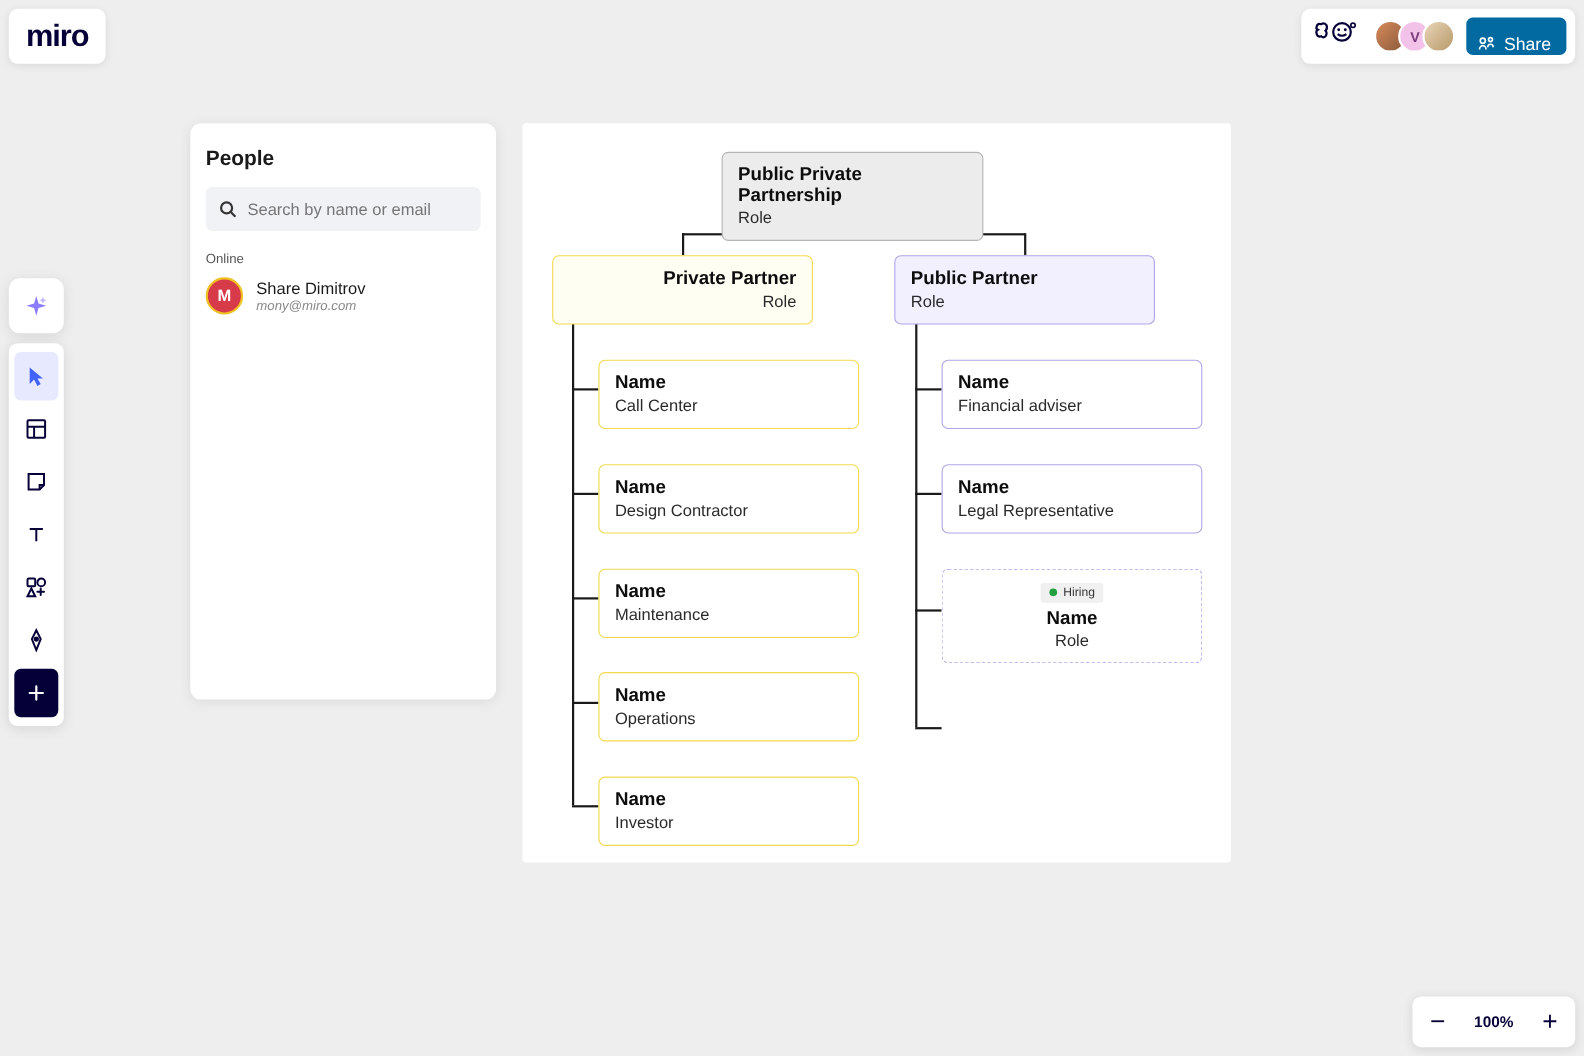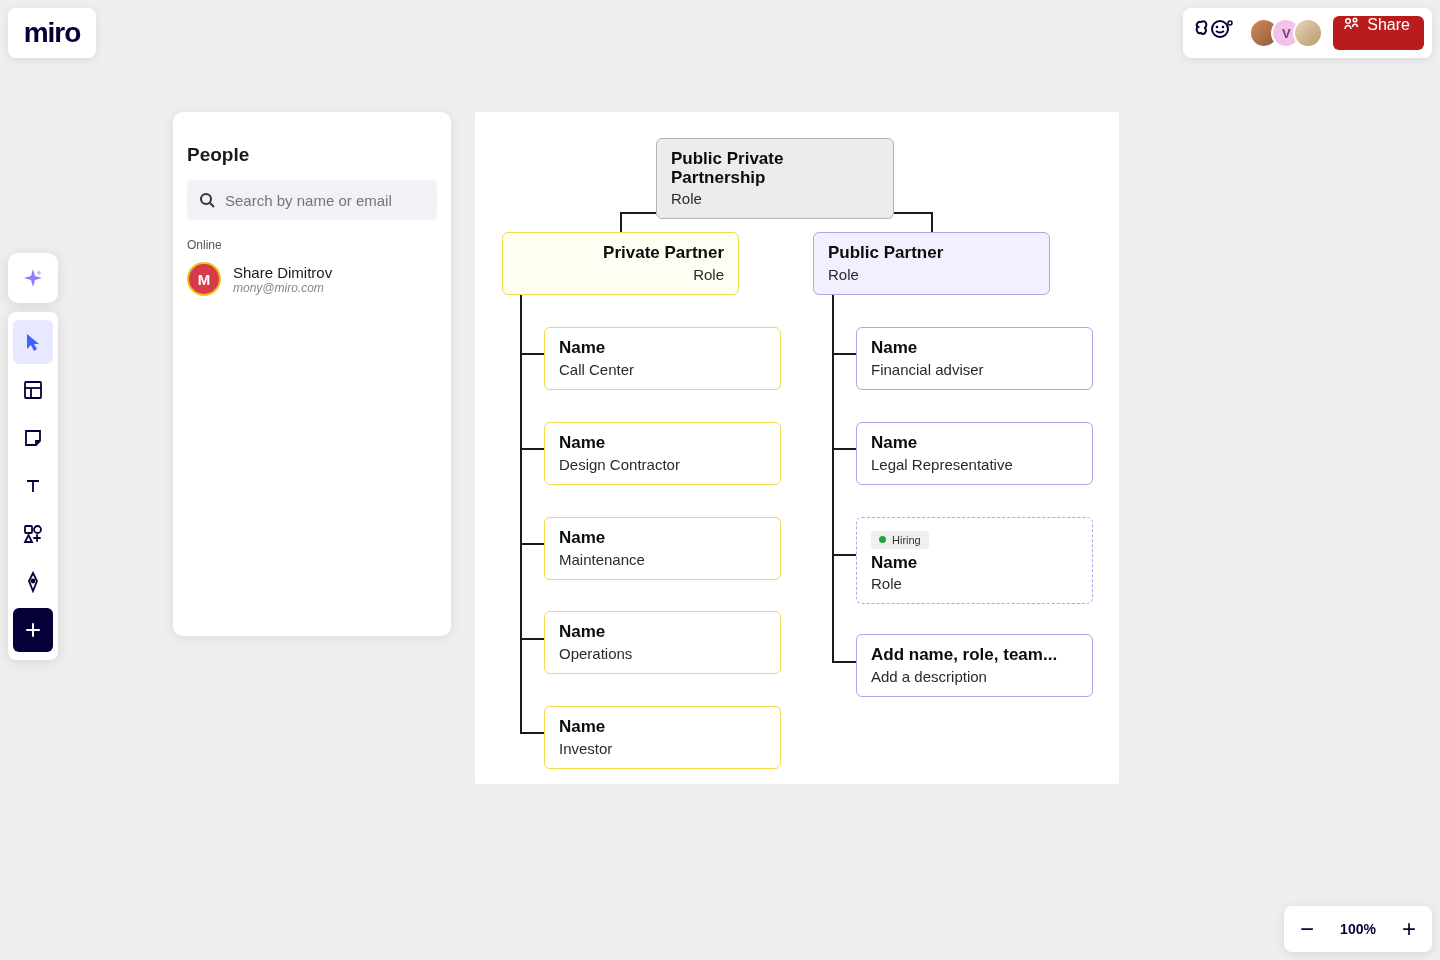--- a/index.html
+++ b/index.html
@@ -51,30 +51,30 @@
   margin-left: -8px;
   border: 2px solid #fff;
   display: flex; align-items: center; justify-content: center;
   font-size: 13px; font-weight: 600; color: #fff;
 }
 .av:first-child { margin-left: 0; }
 .av1 { background: linear-gradient(135deg,#d68a5a,#8b5a3c); }
 .av2 { background: #f2c2e8; color: #7a3b7a; }
 .av3 { background: linear-gradient(135deg,#e8d5b7,#b8996b); }
 .share-btn {
-  background: #b91c1c;
+  background: #0369a1;
   color: #fff;
   border: none;
   border-radius: 6px;
   height: 34px;
   padding: 0 14px 0 10px;
   font-size: 16px;
   font-weight: 500;
   display: flex;
-  align-items: flex-start;
+  align-items: flex-end;
   gap: 8px;
   cursor: pointer;
 }
 .share-icon { font-size: 15px; }
 
 
 .toolbar {
   position: absolute;
   left: 8px; top: 253px;
   width: 50px;
@@ -107,21 +107,21 @@
 .tb-item.dark { background: #050038; color: #fff; border-radius: 6px; }
 
 
 .people-panel {
   position: absolute;
   left: 173px; top: 112px;
   width: 278px; height: 524px;
   background: #fff;
   border-radius: 10px;
   box-shadow: 0 2px 12px rgba(0,0,0,0.08);
-  padding: 32px 14px;
+  padding: 22px 14px;
 }
 .people-title { font-size: 19px; font-weight: 700; color: #1a1a1a; margin-bottom: 14px; }
 .search-wrap {
   background: #f0f2f5;
   border-radius: 6px;
   height: 40px;
   display: flex;
   align-items: center;
   padding: 0 12px;
   gap: 10px;
@@ -375,32 +375,28 @@
   </div>
 
   <div class="node node-purple-out" style="left:381px; top:215px; width:237px;">
     <div class="node-title">Name</div>
     <div class="node-sub">Financial adviser</div>
   </div>
   <div class="node node-purple-out" style="left:381px; top:310px; width:237px;">
     <div class="node-title">Name</div>
     <div class="node-sub">Legal Representative</div>
   </div>
-  <div class="node node-dashed" style="left:381px; top:405px; width:237px;">
+  <div class="node node-dashed" style="left:381px; top:405px; width:237px;text-align:center;">
     <div class="hiring-badge">
       <span class="hiring-dot"></span>
       <span>Hiring</span>
     </div>
     <div class="node-title">Name</div>
     <div class="node-sub">Role</div>
   </div>
-  <div class="node node-purple-out" style="left:381px; top:522px; width:237px;">
-    <div class="node-title">Add name, role, team...</div>
-    <div class="node-sub">Add a description</div>
-  </div>
 
 </div>
 
 <div class="zoom">
   <div class="zoom-btn">−</div>
   <div class="zoom-val">100%</div>
   <div class="zoom-btn">+</div>
 </div>
 
 </body></html>

